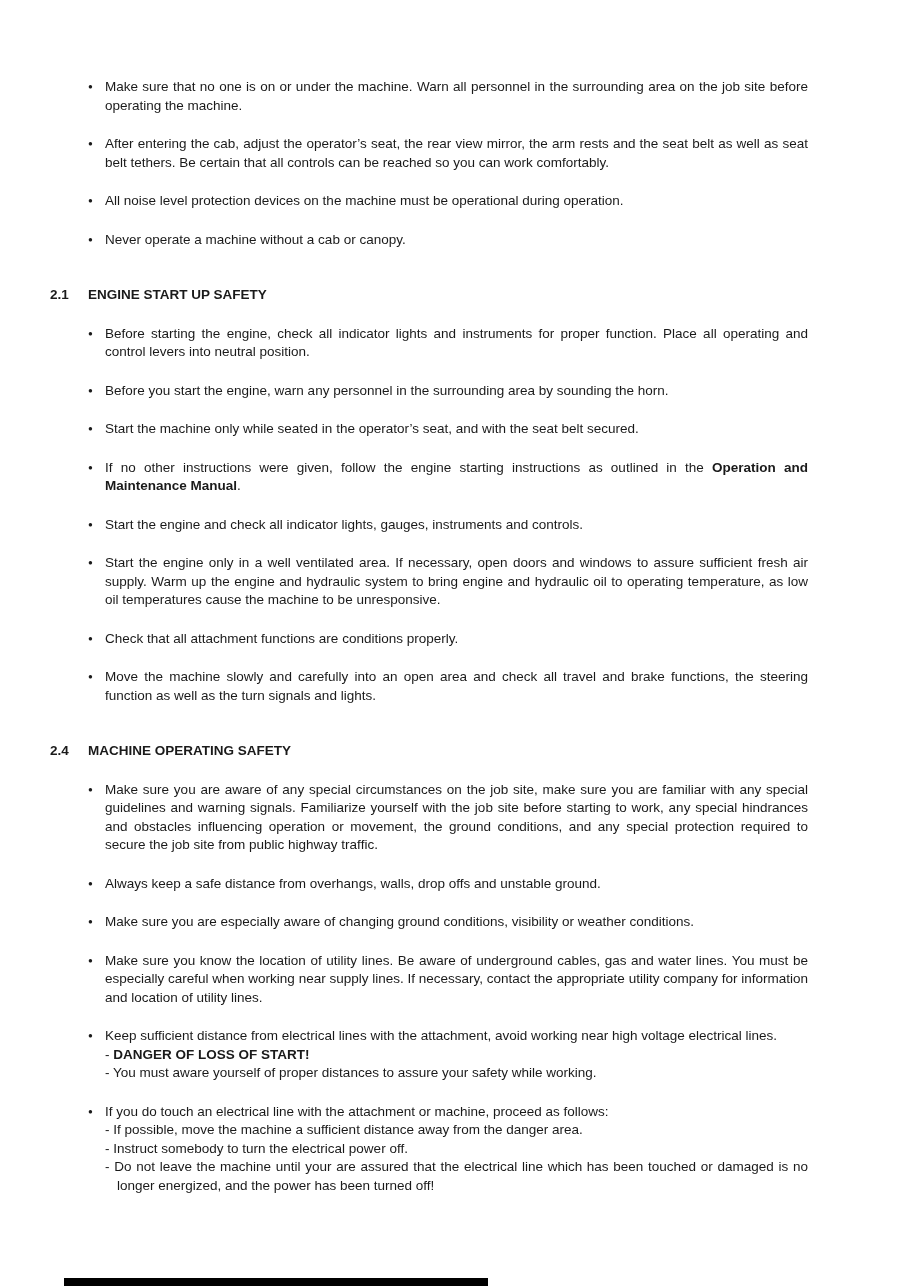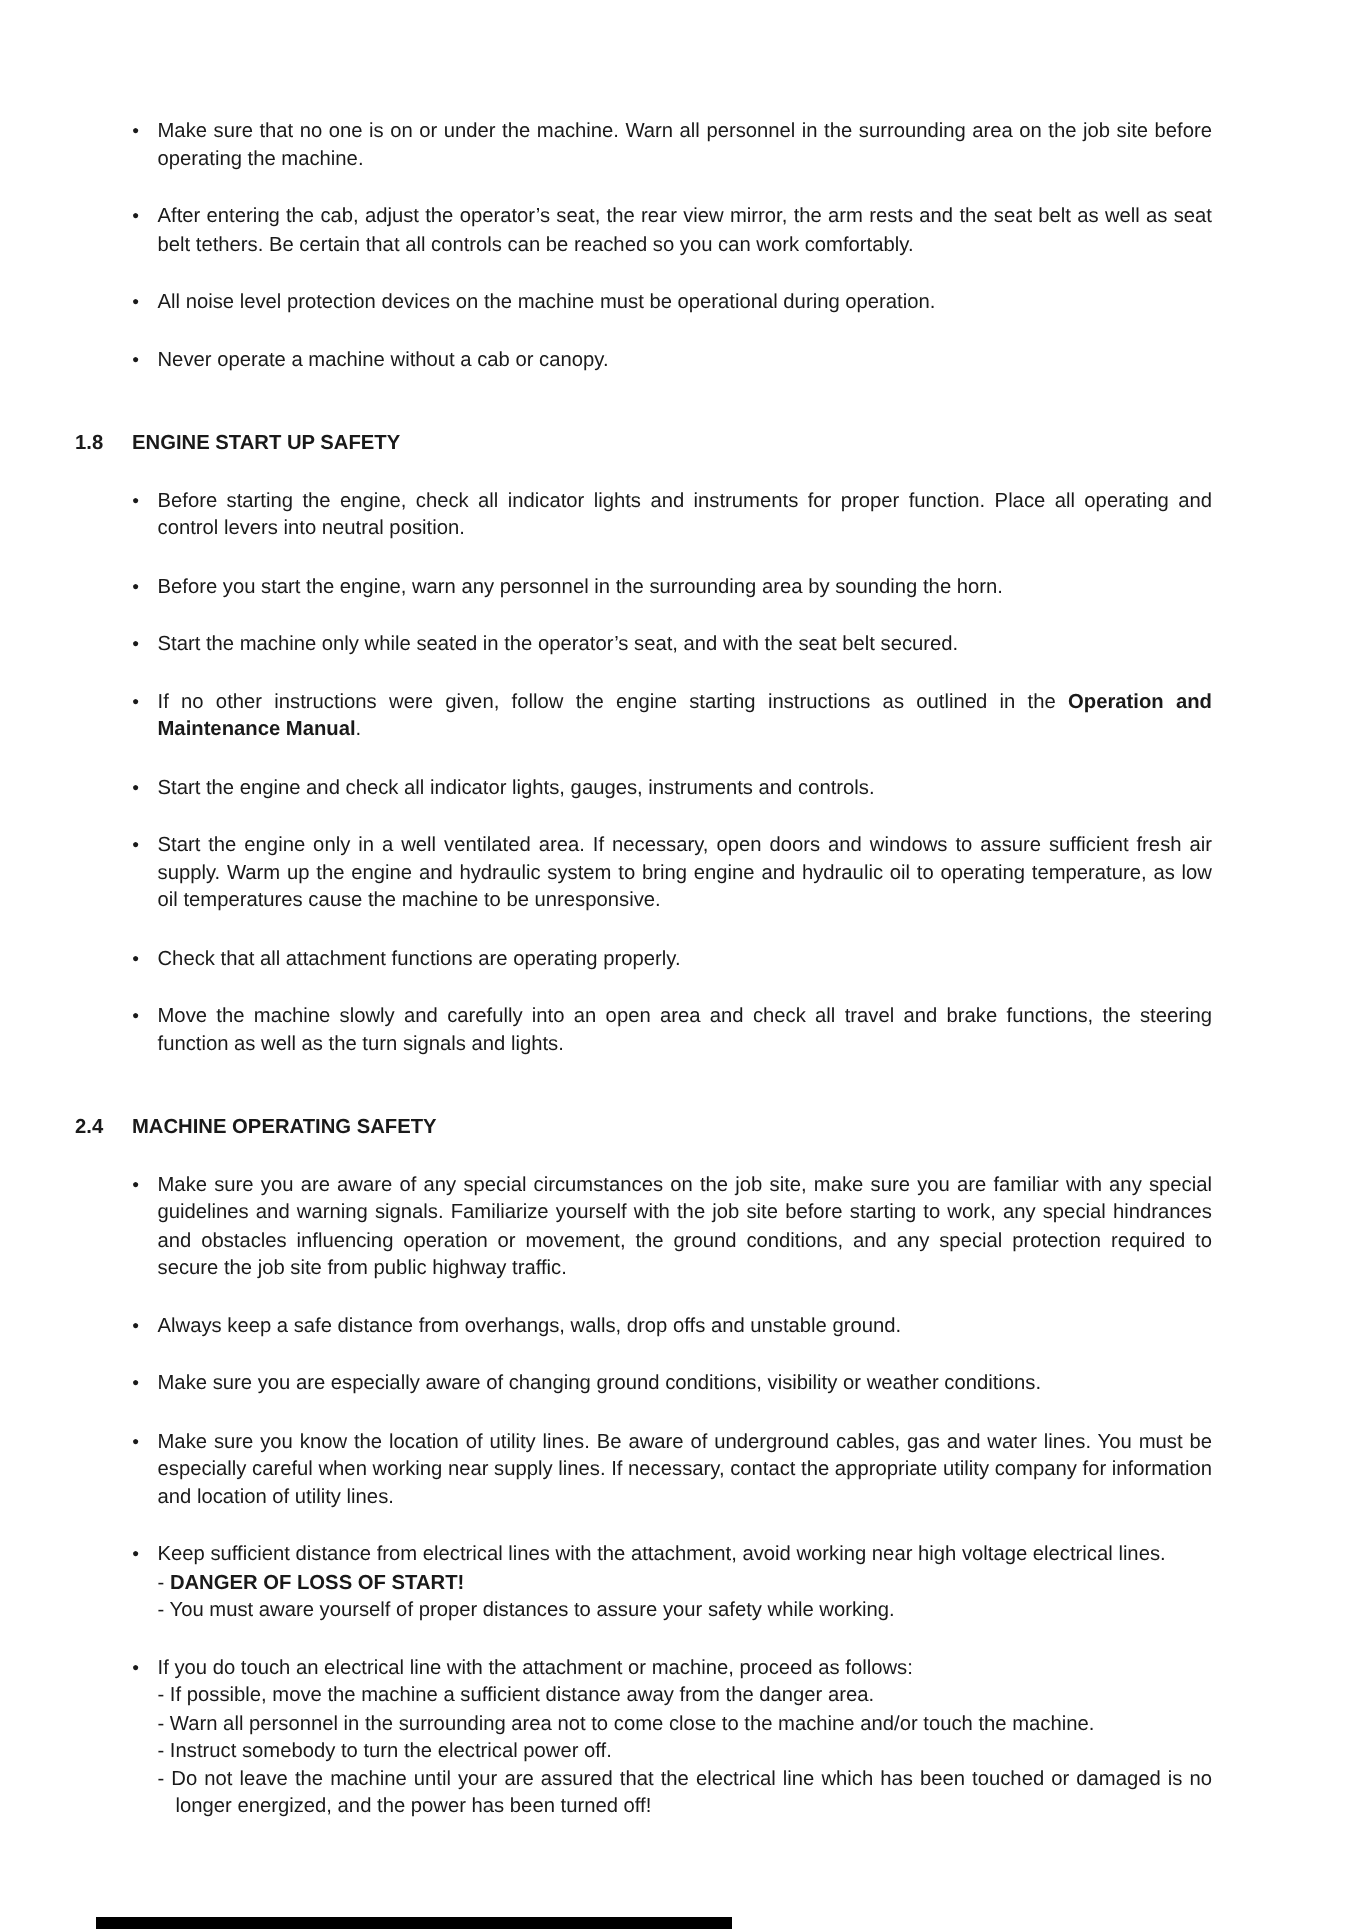--- a/index.html
+++ b/index.html
@@ -79,21 +79,21 @@
         <div class="ptext"><span>After entering the cab, adjust the operator’s seat, the rear view mirror, the arm rests and the seat belt as well as seat belt tethers. Be certain that all controls can be reached so you can work comfortably.</span></div>
       </div>
       <div class="bullet-item">
         <span class="marker">●</span>
         <div class="ptext"><span>All noise level protection devices on the machine must be operational during operation.</span></div>
       </div>
       <div class="bullet-item">
         <span class="marker">●</span>
         <div class="ptext"><span>Never operate a machine without a cab or canopy.</span></div>
       </div>
-      <div class="heading"><span class="hnum">1.8</span><span>ENGINE START UP SAFETY</span></div>
+      <div class="heading"><span class="hnum">2.1</span><span>ENGINE START UP SAFETY</span></div>
       <div class="bullet-item">
         <span class="marker">●</span>
         <div class="ptext"><span>Before starting the engine, check all indicator lights and instruments for proper function. Place all operating and control levers into neutral position.</span></div>
       </div>
       <div class="bullet-item">
         <span class="marker">●</span>
         <div class="ptext"><span>Before you start the engine, warn any personnel in the surrounding area by sounding the horn.</span></div>
       </div>
       <div class="bullet-item">
         <span class="marker">●</span>
@@ -106,21 +106,21 @@
       <div class="bullet-item">
         <span class="marker">●</span>
         <div class="ptext"><span>Start the engine and check all indicator lights, gauges, instruments and controls.</span></div>
       </div>
       <div class="bullet-item">
         <span class="marker">●</span>
         <div class="ptext"><span>Start the engine only in a well ventilated area. If necessary, open doors and windows to assure sufficient fresh air supply. Warm up the engine and hydraulic system to bring engine and hydraulic oil to operating temperature, as low oil temperatures cause the machine to be unresponsive.</span></div>
       </div>
       <div class="bullet-item">
         <span class="marker">●</span>
-        <div class="ptext"><span>Check that all attachment functions are operating properly.</span></div>
+        <div class="ptext"><span>Check that all attachment functions are conditions properly.</span></div>
       </div>
       <div class="bullet-item">
         <span class="marker">●</span>
         <div class="ptext"><span>Move the machine slowly and carefully into an open area and check all travel and brake functions, the steering function as well as the turn signals and lights.</span></div>
       </div>
       <div class="heading"><span class="hnum">2.4</span><span>MACHINE OPERATING SAFETY</span></div>
       <div class="bullet-item">
         <span class="marker">●</span>
         <div class="ptext"><span>Make sure you are aware of any special circumstances on the job site, make sure you are familiar with any special guidelines and warning signals. Familiarize yourself with the job site before starting to work, any special hindrances and obstacles influencing operation or movement, the ground conditions, and any special protection required to secure the job site from public highway traffic.</span></div>
       </div>
@@ -139,19 +139,18 @@
       <div class="bullet-item">
         <span class="marker">●</span>
         <div class="ptext"><span>Keep sufficient distance from electrical lines with the attachment, avoid working near high voltage electrical lines.</span></div>
         <div class="subline"><span>- </span><span class="b">DANGER OF LOSS OF START!</span></div>
         <div class="subline"><span>- You must aware yourself of proper distances to assure your safety while working.</span></div>
       </div>
       <div class="bullet-item">
         <span class="marker">●</span>
         <div class="ptext"><span>If you do touch an electrical line with the attachment or machine, proceed as follows:</span></div>
         <div class="subline"><span>- If possible, move the machine a sufficient distance away from the danger area.</span></div>
-        <div class="subline"><span>- Warn all personnel in the surrounding area not to come close to the machine and/or touch the machine.</span></div>
         <div class="subline"><span>- Instruct somebody to turn the electrical power off.</span></div>
         <div class="subline"><span>- Do not leave the machine until your are assured that the electrical line which has been touched or damaged is no longer energized, and the power has been turned off!</span></div>
       </div>
     </div>
   <div class="footer-bar" style="background: rgb(0, 0, 0);"></div>
 </div>
 
 </body></html>

